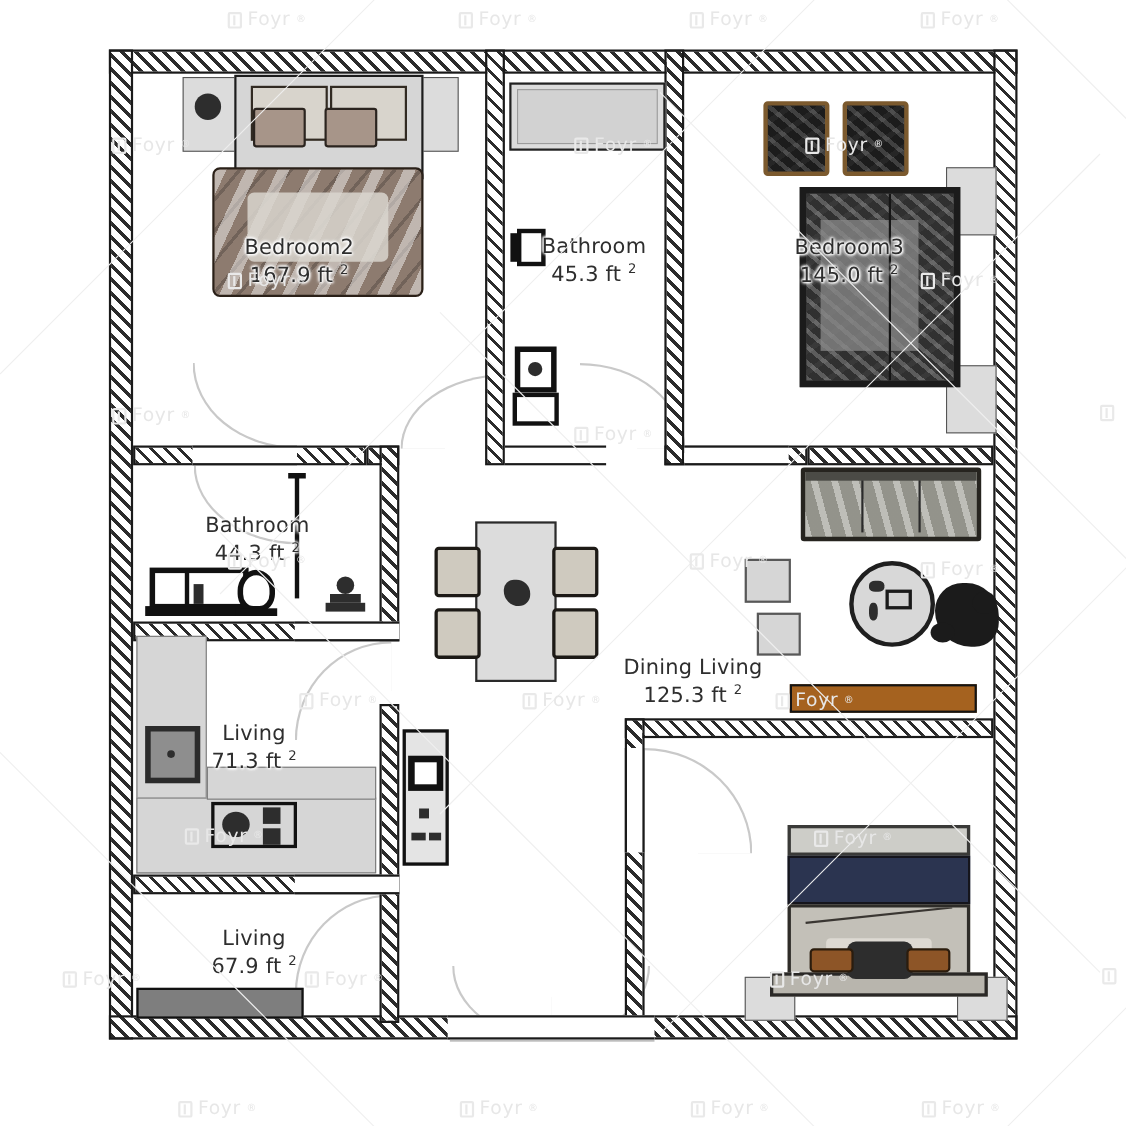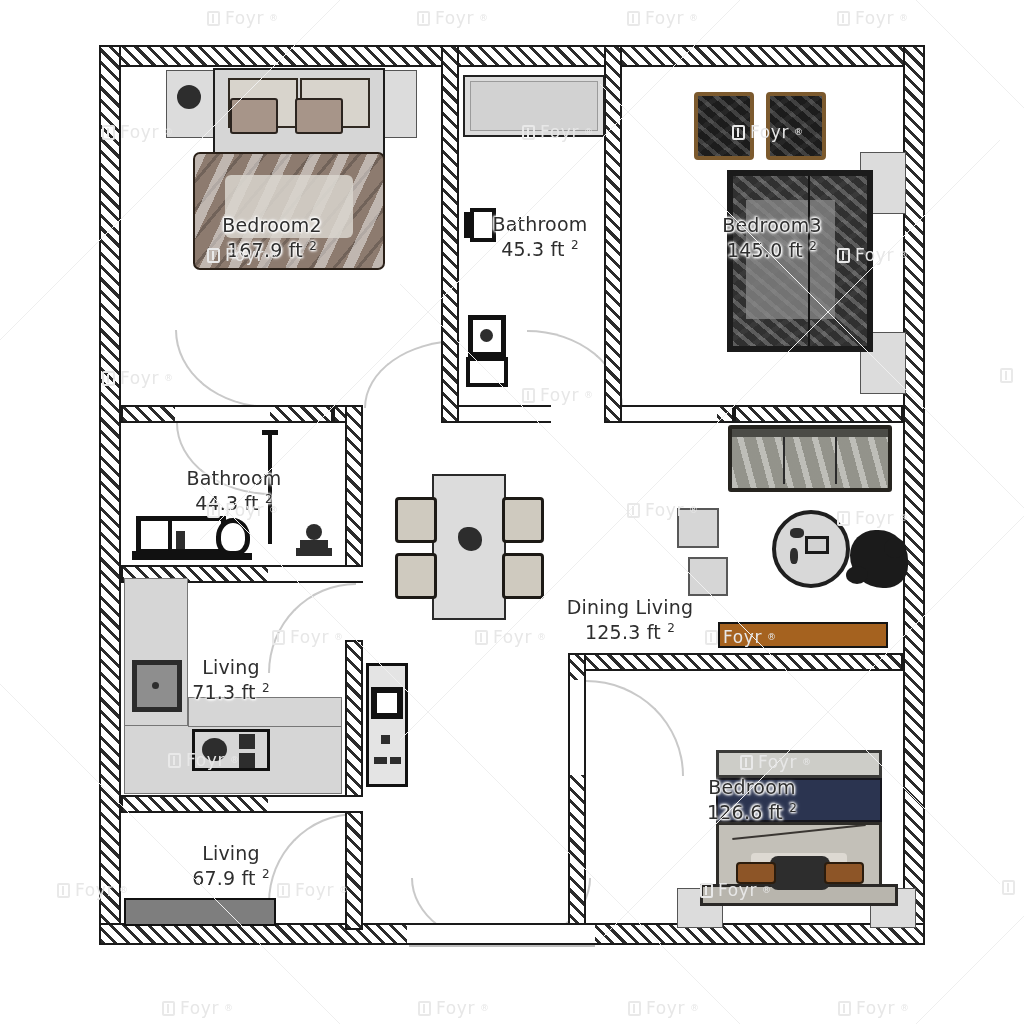--- a/index.html
+++ b/index.html
@@ -218,24 +218,20 @@
   <div class="nm">Dining Living</div>
   <div class="ar"><span>125.3 ft</span> <span class="sup">2</span></div>
 </div>
 <div class="label" style="left:231px;top:656px;">
   <div class="nm">Living</div>
   <div class="ar"><span>71.3 ft</span> <span class="sup">2</span></div>
 </div>
 <div class="label" style="left:231px;top:842px;">
   <div class="nm">Living</div>
   <div class="ar"><span>67.9 ft</span> <span class="sup">2</span></div>
-</div>
-<div class="label" style="left:752px;top:776px;">
-  <div class="nm">Bedroom</div>
-  <div class="ar"><span>126.6 ft</span> <span class="sup">2</span></div>
 </div>
 
 <div class="wm-layer">
   <svg class="wm-diag" width="1024" height="1024">
     <g stroke="#efefef" stroke-width="1" fill="none">
       <line x1="-200" y1="140" x2="400" y2="-460"></line>
           <line x1="0" y1="340" x2="600" y2="-260"></line>
       <line x1="200" y1="540" x2="800" y2="-60"></line>
           <line x1="400" y1="740" x2="1000" y2="140"></line>
       <line x1="600" y1="940" x2="1200" y2="340"></line>

